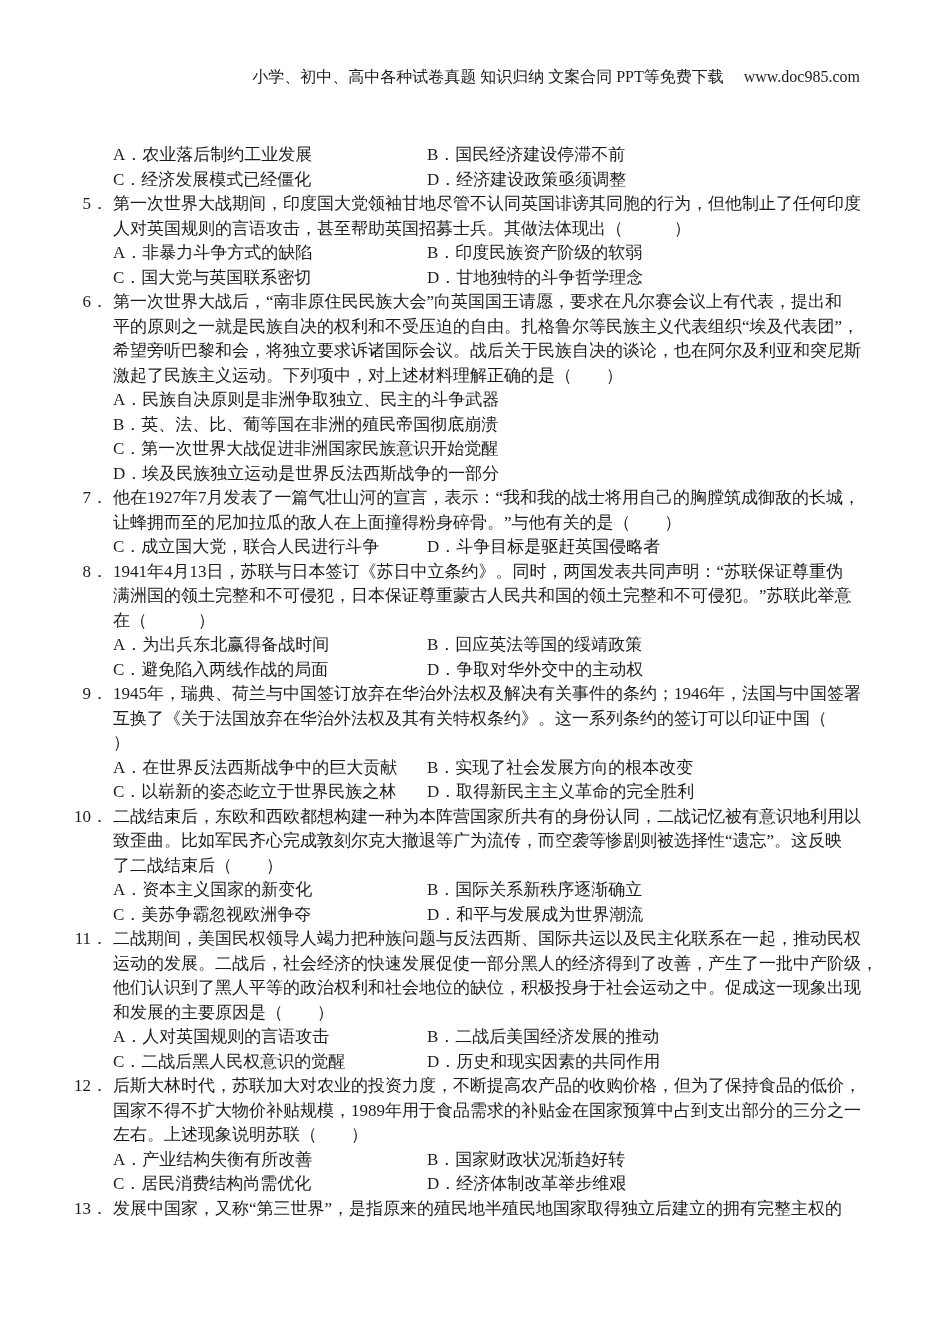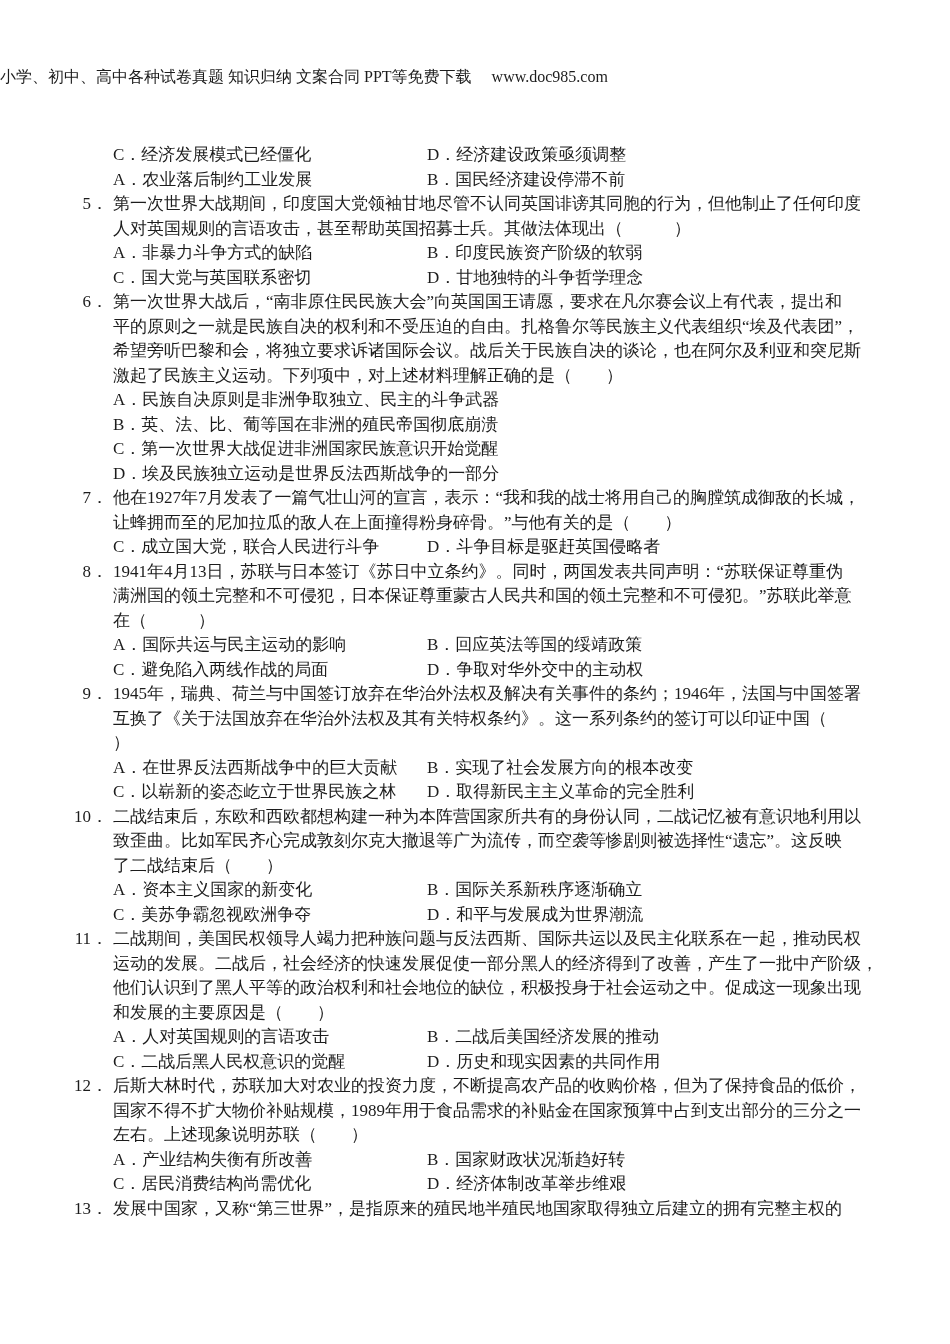--- a/index.html
+++ b/index.html
@@ -7,21 +7,21 @@
     width:950px;height:1344px;
     background:#ffffff;
     color:#1c1c1c;
     font-family:"Liberation Serif","DejaVu Serif",serif;
     position:relative;
     overflow:hidden;
   }
   .header{
     position:absolute;
     top:66px;left:0;width:860px;
-    text-align:left;
+    text-align:right;
     font-size:16px;
     line-height:22px;
     white-space:nowrap;
     color:#1c1c1c;
   }
   .header .hdr-url{margin-left:20px;}
   .content{
     position:absolute;
     top:143px;left:0;width:950px;
     font-size:17px;
@@ -40,26 +40,26 @@
 </head>
 <body>
 
 <div class="page">
   <div class="header">
     <span>小学、初中、高中各种试卷真题 知识归纳 文案合同 PPT等免费下载</span><span class="hdr-url">www.doc985.com</span>
   </div>
   <div class="content" id="questions-container">
       <div class="question">
         <div class="opt-row">
+          <span class="opt">A．农业落后制约工业发展</span>
+          <span class="opt">B．国民经济建设停滞不前</span>
+        </div>
+        <div class="opt-row">
           <span class="opt">C．经济发展模式已经僵化</span>
           <span class="opt">D．经济建设政策亟须调整</span>
-        </div>
-        <div class="opt-row">
-          <span class="opt">A．农业落后制约工业发展</span>
-          <span class="opt">B．国民经济建设停滞不前</span>
         </div>
       </div>
       <div class="question">
         <span class="qnum">5．</span>
         <div class="qline">第一次世界大战期间，印度国大党领袖甘地尽管不认同英国诽谤其同胞的行为，但他制止了任何印度</div>
         <div class="qline">人对英国规则的言语攻击，甚至帮助英国招募士兵。其做法体现出（　　　）</div>
         <div class="opt-row">
           <span class="opt">A．非暴力斗争方式的缺陷</span>
           <span class="opt">B．印度民族资产阶级的软弱</span>
         </div>
@@ -87,21 +87,21 @@
           <span class="opt">C．成立国大党，联合人民进行斗争</span>
           <span class="opt">D．斗争目标是驱赶英国侵略者</span>
         </div>
       </div>
       <div class="question">
         <span class="qnum">8．</span>
         <div class="qline">1941年4月13日，苏联与日本签订《苏日中立条约》。同时，两国发表共同声明：“苏联保证尊重伪</div>
         <div class="qline">满洲国的领土完整和不可侵犯，日本保证尊重蒙古人民共和国的领土完整和不可侵犯。”苏联此举意</div>
         <div class="qline">在（　　　）</div>
         <div class="opt-row">
-          <span class="opt">A．国际共运与民主运动的影响</span>
+          <span class="opt">A．为出兵东北赢得备战时间</span>
           <span class="opt">B．回应英法等国的绥靖政策</span>
         </div>
         <div class="opt-row">
           <span class="opt">C．避免陷入两线作战的局面</span>
           <span class="opt">D．争取对华外交中的主动权</span>
         </div>
       </div>
       <div class="question">
         <span class="qnum">9．</span>
         <div class="qline">1945年，瑞典、荷兰与中国签订放弃在华治外法权及解决有关事件的条约；1946年，法国与中国签署</div>

